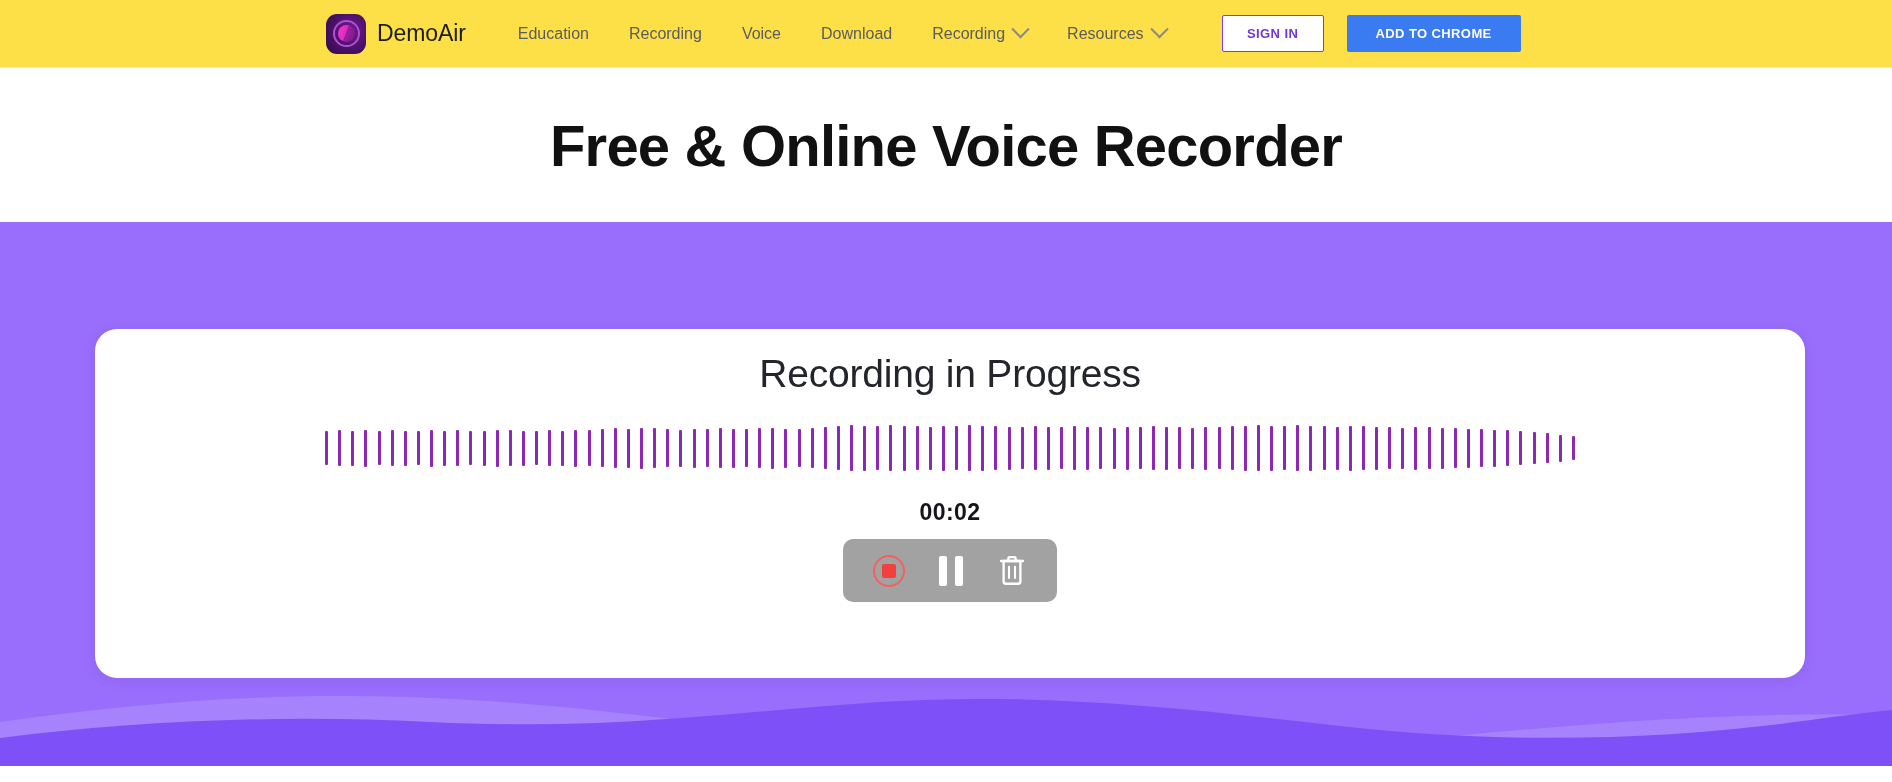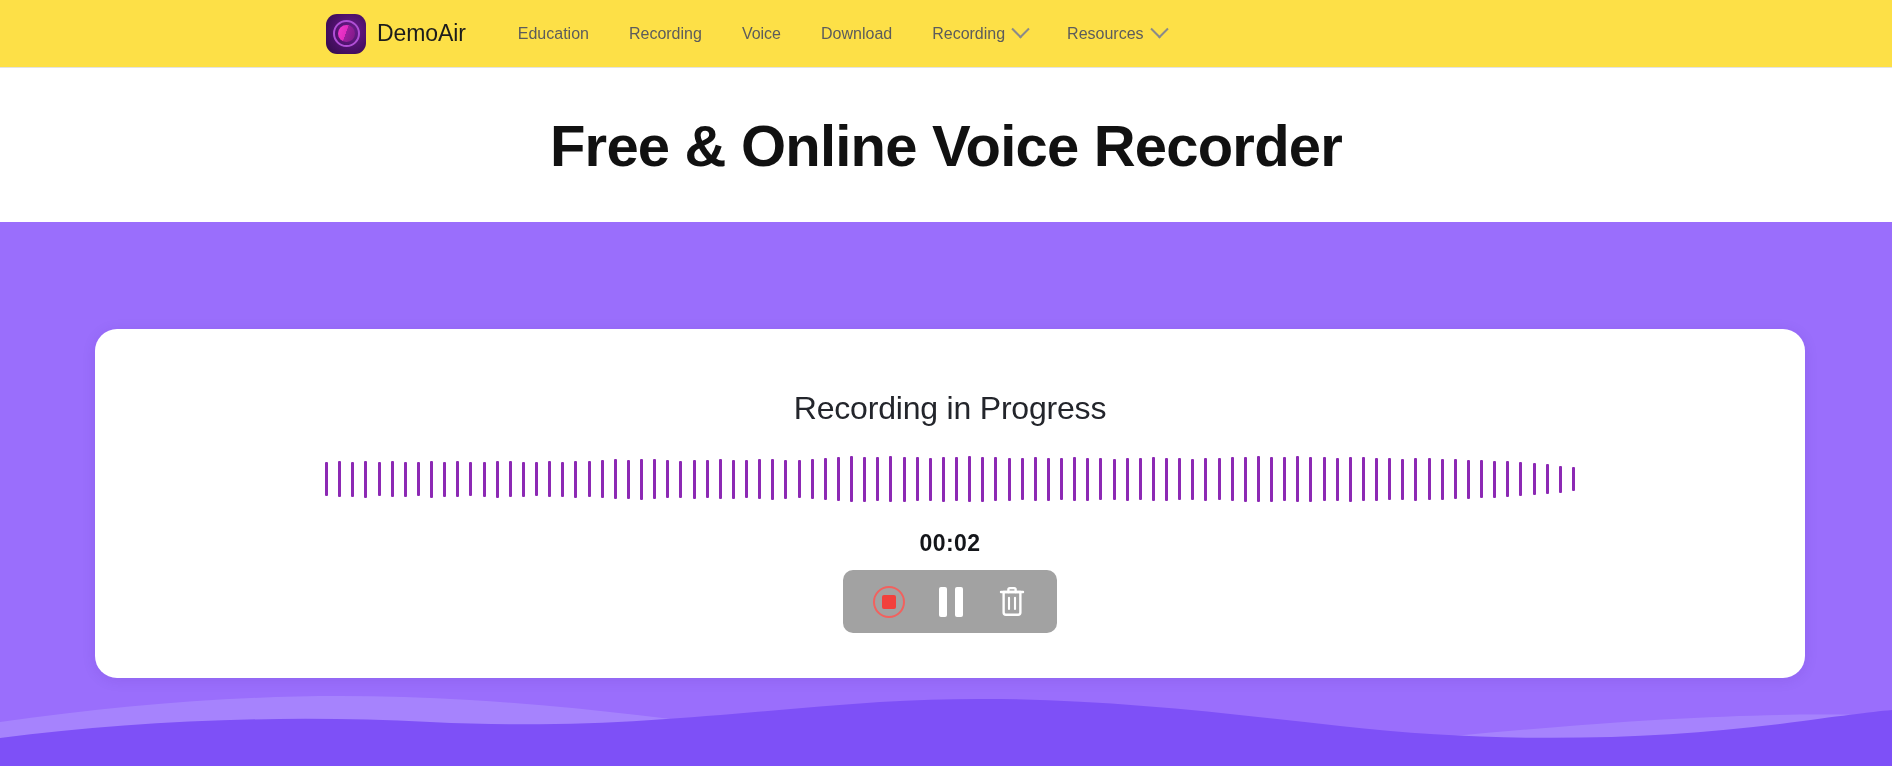--- a/index.html
+++ b/index.html
@@ -182,22 +182,22 @@
     height: 349px;
     background: #ffffff;
     border-radius: 22px;
     box-shadow: 0 2px 14px rgba(60, 20, 120, 0.10);
     display: flex;
     flex-direction: column;
     align-items: center;
   }
 
   .card-status {
-    margin-top: 61px;
-    font-size: 32px;
+    margin-top: 23px;
+    font-size: 39px;
     color: #23252b;
     letter-spacing: -0.2px;
     font-weight: normal;
   }
 
   .wave-wrap {
     margin-top: 28px;
     width: 1250px;
     height: 48px;
     display: flex;
@@ -308,20 +308,24 @@
       <div class="nav-item">
         <span>Recording</span>
         <i class="chev"></i>
       </div>
       <div class="nav-item">
         <span>Resources</span>
         <i class="chev"></i>
       </div>
     </nav>
 
+    <div class="header-actions">
+      <button class="btn-signin">SIGN IN</button>
+      <button class="btn-chrome">ADD TO CHROME</button>
+    </div>
 
   </div>
 </div>
 
 <div class="hero">
   <h1 class="hero-title">Free &amp; Online Voice Recorder</h1>
 </div>
 
 <div class="stage">
 

